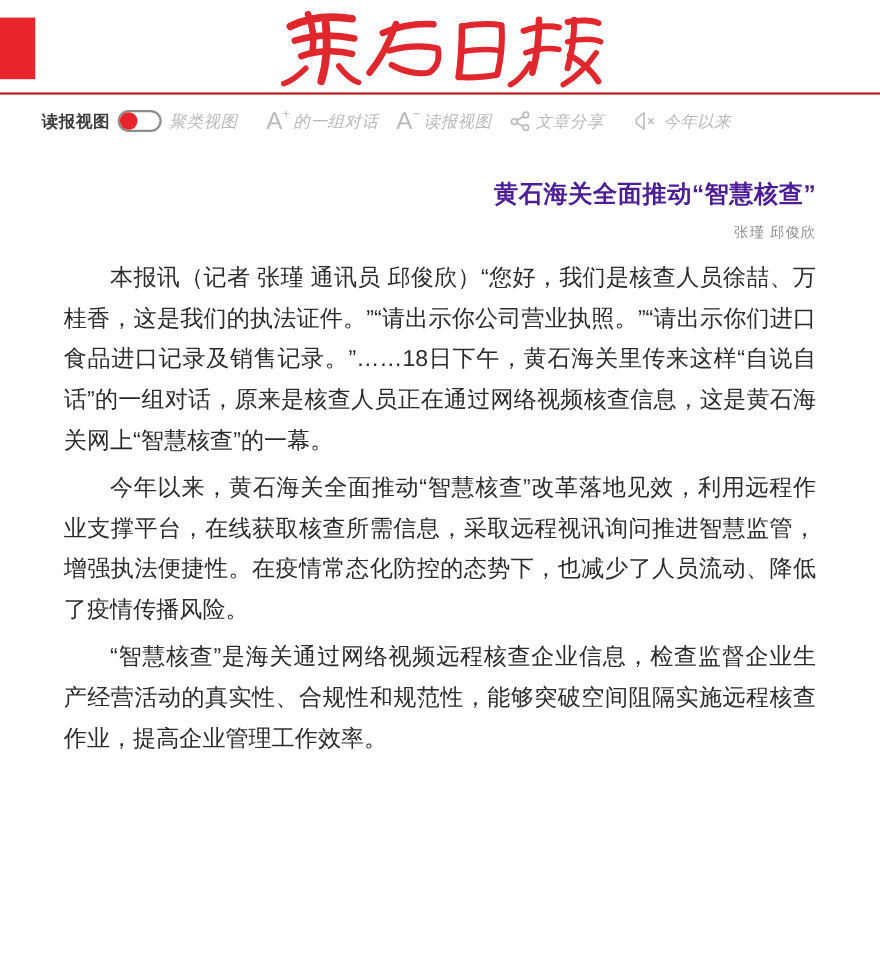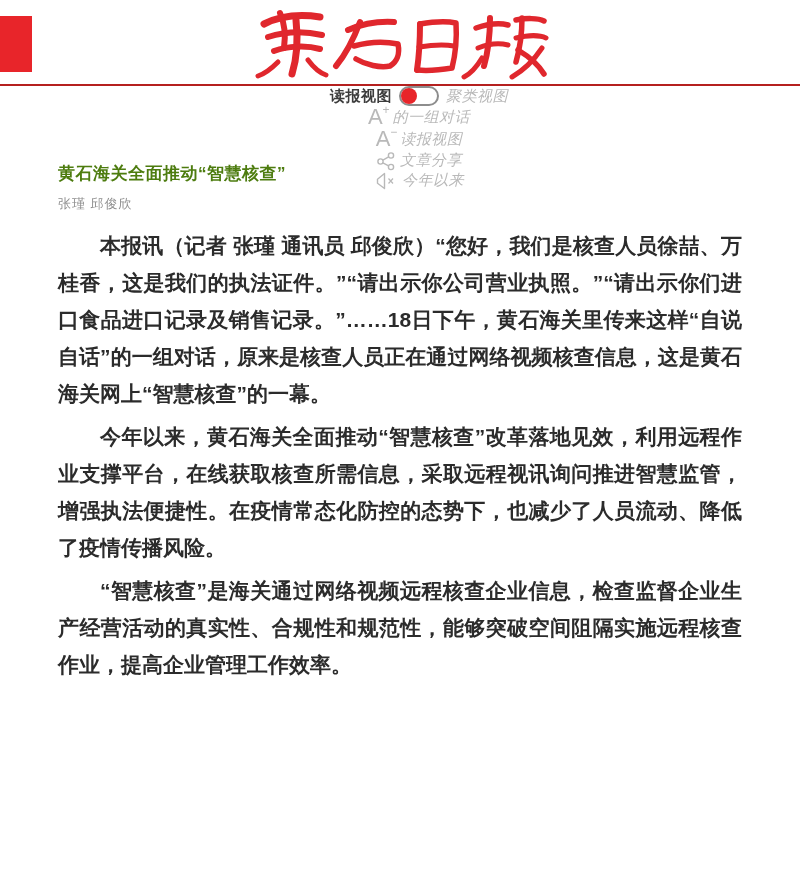--- a/index.html
+++ b/index.html
@@ -51,21 +51,20 @@
 
   
   .toolbar {
     height: 48px;
     display: flex;
     align-items: center;
     padding-left: 38px;
     gap: 0px;
     background: #ffffff;
     border-bottom: 1px solid #ffffff;
-    flex-direction: column;
   }
   .tb-item {
     display: flex;
     align-items: center;
     height: 48px;
     font-size: 15px;
     white-space: nowrap;
   }
   .tb-label-active { color: #3c3c3c; font-weight: 600; letter-spacing: .5px;}
   .tb-label-muted  { color: #b9b9b9; letter-spacing: .5px; font-style: italic;}
@@ -114,47 +113,46 @@
     display: inline-flex;
     align-items: center;
     color: #b9b9b9;
   }
 
   
   .article {
     padding: 0 58px 0 58px;
   }
   .headline {
-    text-align: left;
-    font-size: 17px;
+    text-align: right;
+    font-size: 22px;
     font-weight: 700;
-    color: #4d7c0f;
+    color: #4c1d95;
     margin: 28px 0 0 0;
     letter-spacing: .5px;
     line-height: 1.3;
   }
   .byline {
-    text-align: left;
+    text-align: right;
     font-size: 13px;
     color: #8e8e8e;
     margin: 10px 0 0 0;
     letter-spacing: 1px;
   }
   .body-text {
     margin: 14px 0 0 0;
   }
   .para {
     font-size: 21px;
     line-height: 37px;
     color: #2b2b2b;
     text-indent: 2em;
     margin: 0 0 6px 0;
     text-align: justify;
     letter-spacing: 0px;
-    font-weight: bold;
   }
 </style>
 </head>
 <body>
 
 <div class="masthead">
 
   <div class="corner-flag">
     
   </div>

